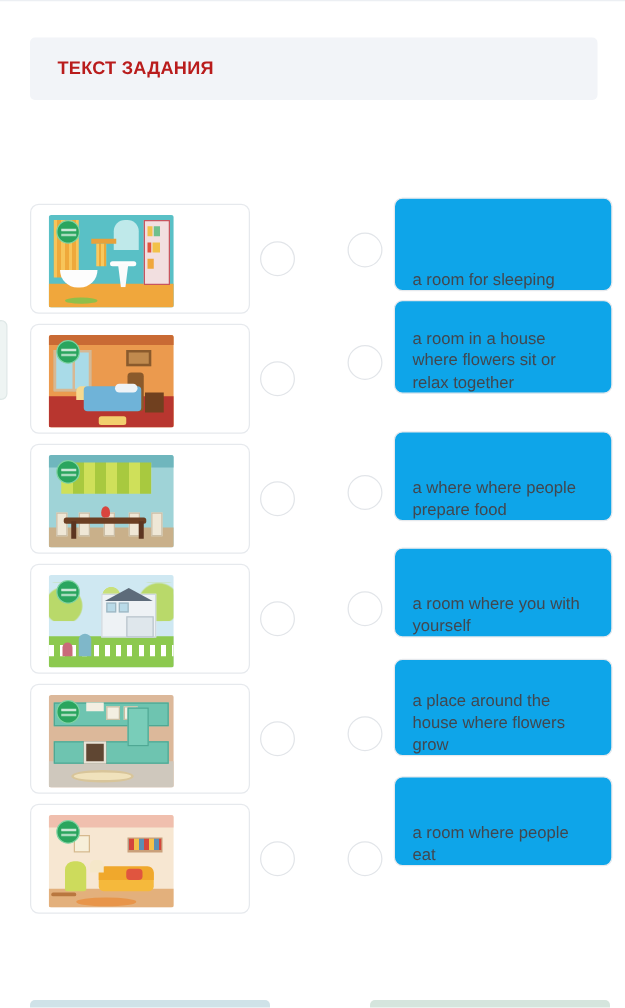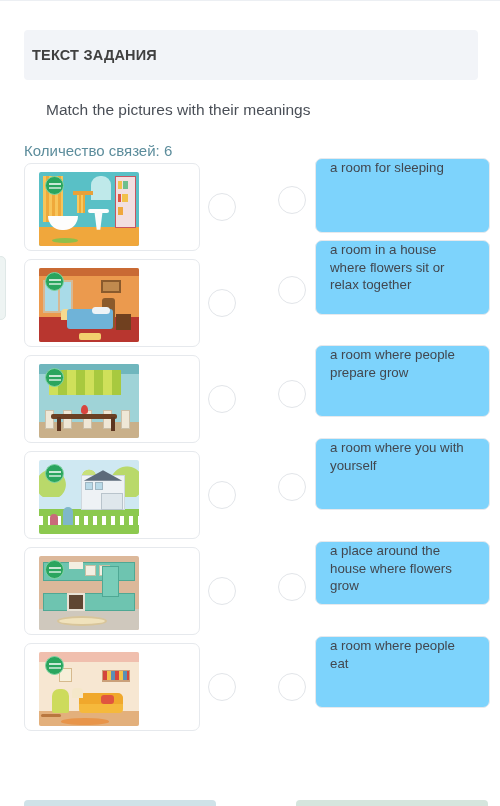--- a/index.html
+++ b/index.html
@@ -19,24 +19,24 @@
 
   
   .task-header {
     position: absolute; left: 24px; top: 30px;
     width: 454px; height: 50px;
     background: #f2f4f8;
     border-radius: 4px;
     display: flex; align-items: center;
   }
   .task-header-title {
-    margin-left: 8px;
+    margin-left: 22px;
     font-size: 14.5px; font-weight: bold;
     letter-spacing: .2px;
-    color: #404040;
+    color: #b91c1c;
   }
 
   
   .instruction {
     position: absolute; left: 46px; top: 100px;
     width: 430px;
     font-size: 15.5px; color: #4a4f57; line-height: 20px;
   }
 
   
@@ -81,24 +81,24 @@
     position: absolute;
     width: 28px; height: 28px; border-radius: 50%;
     border: 1.5px solid #e2e5e9; background: #fff;
   }
   .dot-left  { left: 208px; }
   .dot-right { left: 278px; }
 
   .txt-card {
     position: absolute; left: 315px; top: 0;
     width: 175px;
-    background: #7dd3fc;
+    background: #0ea5e9;
     border: 1px solid #e6e9ed;
     border-radius: 7px;
-    display: flex; align-items: flex-start;
+    display: flex; align-items: flex-end;
   }
   .txt-card span {
     padding: 0 14px;
     font-size: 13.3px; line-height: 17.5px; color: #42474f;
   }
 
   
   .left-sliver {
     position: absolute; left: -4px; top: 256px;
     width: 10px; height: 64px;
@@ -211,23 +211,21 @@
 <body>
 
 <div id="page">
 
   <div class="top-hairline"></div>
 
   <div class="task-header">
     <div class="task-header-title">ТЕКСТ ЗАДАНИЯ</div>
   </div>
 
-  <div class="instruction">Match the pictures with their meanings</div>
-
-  <div class="link-count">Количество связей: 6</div>
+
 
   <div class="left-sliver"></div>
 
   <div class="match-area">
 
     <div class="match-row" style="height:0">
       <div class="img-card" style="top:0;height:88px">
         <div class="thumb">
           <div class="scene bath">
             <div class="p bath-floor"></div>
@@ -299,21 +297,21 @@
             <div class="p din-leg" style="left:18%"></div>
             <div class="p din-leg" style="left:72%"></div>
             <div class="p din-vase"></div>
           </div>
           <div class="badge"></div>
         </div>
       </div>
       <div class="dot dot-left" style="top:222px"></div>
       <div class="dot dot-right" style="top:217px"></div>
       <div class="txt-card" style="top:182px;height:72px">
-        <span>a room where people prepare grow</span>
+        <span>a where where people prepare food</span>
       </div>
     </div>
 
     <div class="match-row" style="height:0">
       <div class="img-card" style="top:288px;height:88px">
         <div class="thumb">
           <div class="scene gar">
             <div class="p gar-trees"></div>
             <div class="p gar-grass"></div>
             <div class="p gar-house"></div>
@@ -347,21 +345,21 @@
             <div class="p kit-low"></div>
             <div class="p kit-oven"></div>
             <div class="p kit-fridge"></div>
             <div class="p kit-rug"></div>
           </div>
           <div class="badge"></div>
         </div>
       </div>
       <div class="dot dot-left" style="top:414px"></div>
       <div class="dot dot-right" style="top:410px"></div>
-      <div class="txt-card" style="top:378px;height:64px">
+      <div class="txt-card" style="top:364px;height:78px">
         <span>a place around the house where flowers grow</span>
       </div>
     </div>
 
     <div class="match-row" style="height:0">
       <div class="img-card" style="top:480px;height:88px">
         <div class="thumb">
           <div class="scene liv">
             <div class="p liv-ceil"></div>
             <div class="p liv-floor"></div>
@@ -374,21 +372,21 @@
             <div class="p liv-cush"></div>
             <div class="p liv-chair"></div>
             <div class="p liv-lamp"></div>
             <div class="p liv-tbl"></div>
           </div>
           <div class="badge"></div>
         </div>
       </div>
       <div class="dot dot-left" style="top:510px"></div>
       <div class="dot dot-right" style="top:510px"></div>
-      <div class="txt-card" style="top:473px;height:72px">
+      <div class="txt-card" style="top:458px;height:72px">
         <span>a room where people eat</span>
       </div>
     </div>
 
   </div>
 
   <div class="footer-btn footer-btn-left"></div>
   <div class="footer-btn footer-btn-right"></div>
 
 </div>

